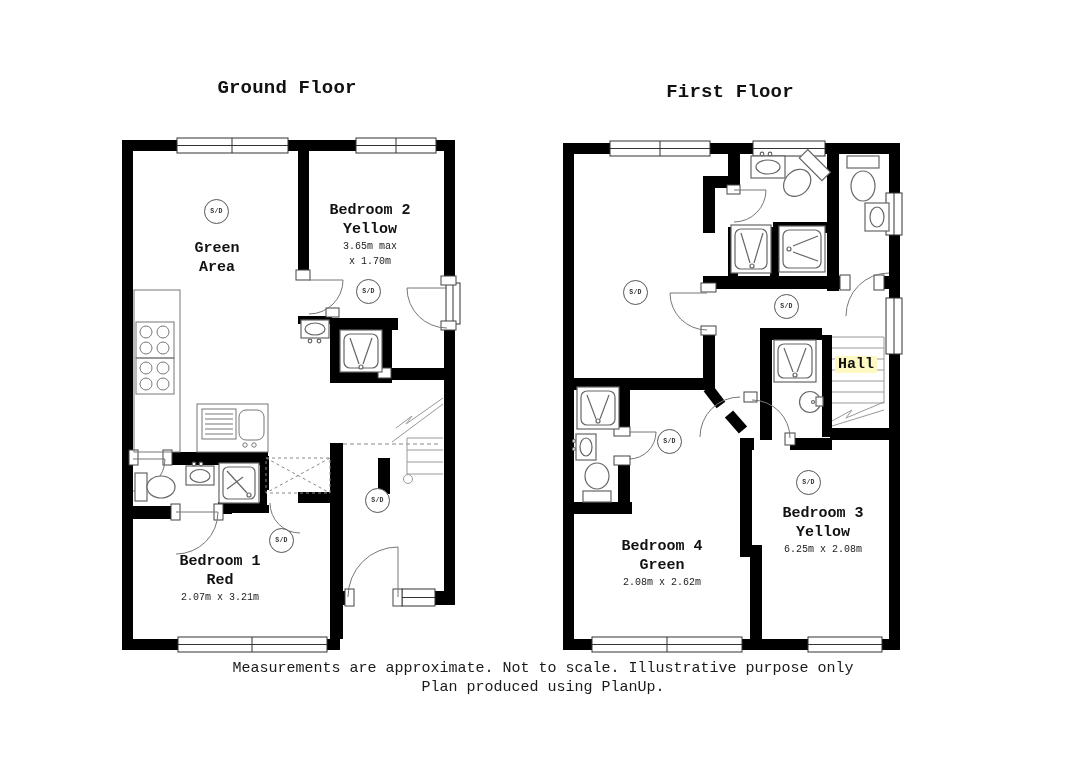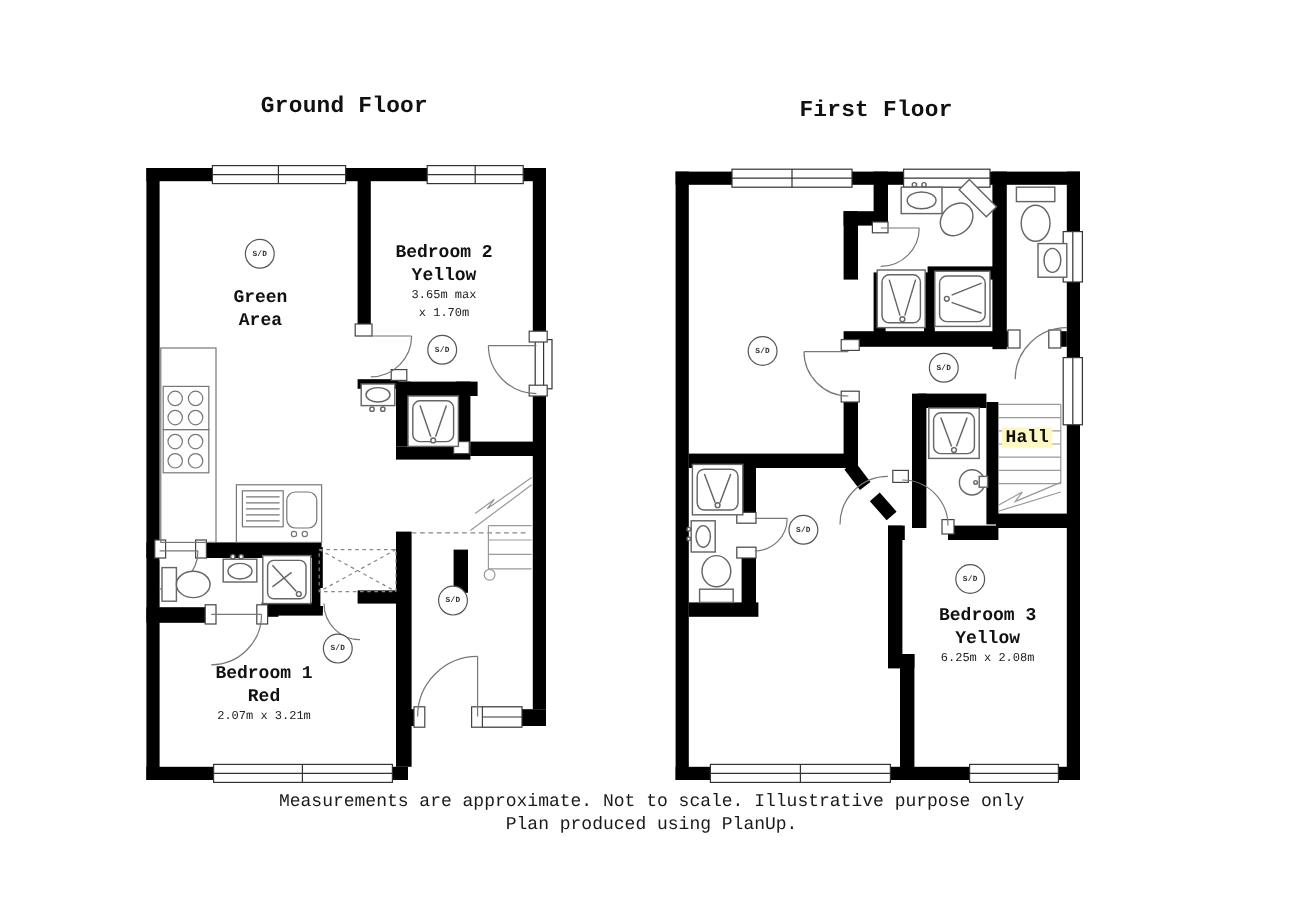--- a/index.html
+++ b/index.html
@@ -426,20 +426,25 @@
 <div class="label" style="left:856px;top:355px">
   <div class="room-name"><span class="hall-bg">Hall</span></div>
 </div>
 
 <div class="label" style="left:823px;top:504px">
   <div class="room-name">Bedroom 3</div>
   <div class="room-name">Yellow</div>
   <div class="room-dims">6.25m x 2.08m</div>
 </div>
 
+<div class="label" style="left:662px;top:537px">
+  <div class="room-name">Bedroom 4</div>
+  <div class="room-name">Green</div>
+  <div class="room-dims">2.08m x 2.62m</div>
+</div>
 
 <div class="sd" style="left:216px;top:211px">
       <span>S/D</span>
     </div>
 <div class="sd" style="left:368px;top:291px">
       <span>S/D</span>
     </div>
 <div class="sd" style="left:377px;top:500px">
       <span>S/D</span>
     </div>

